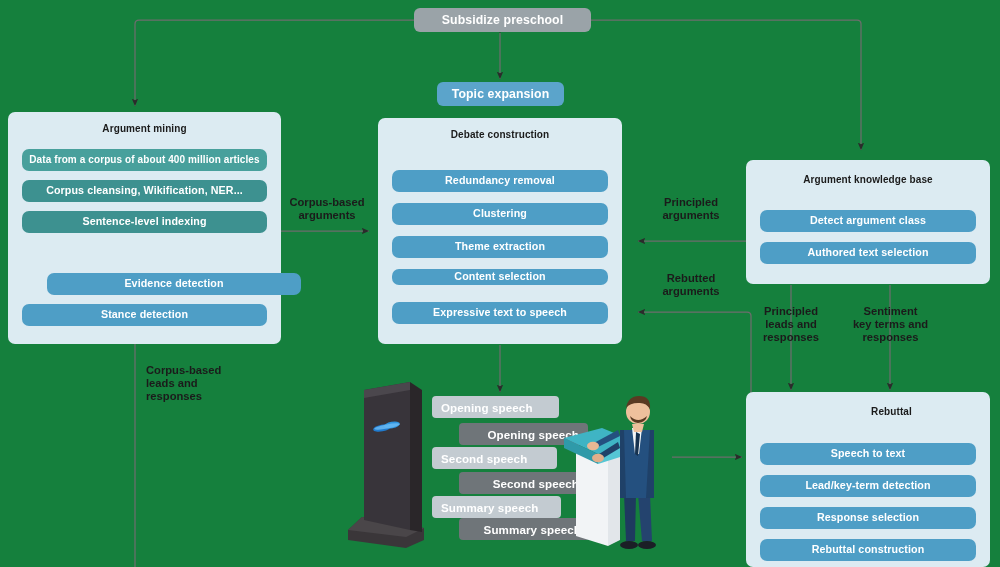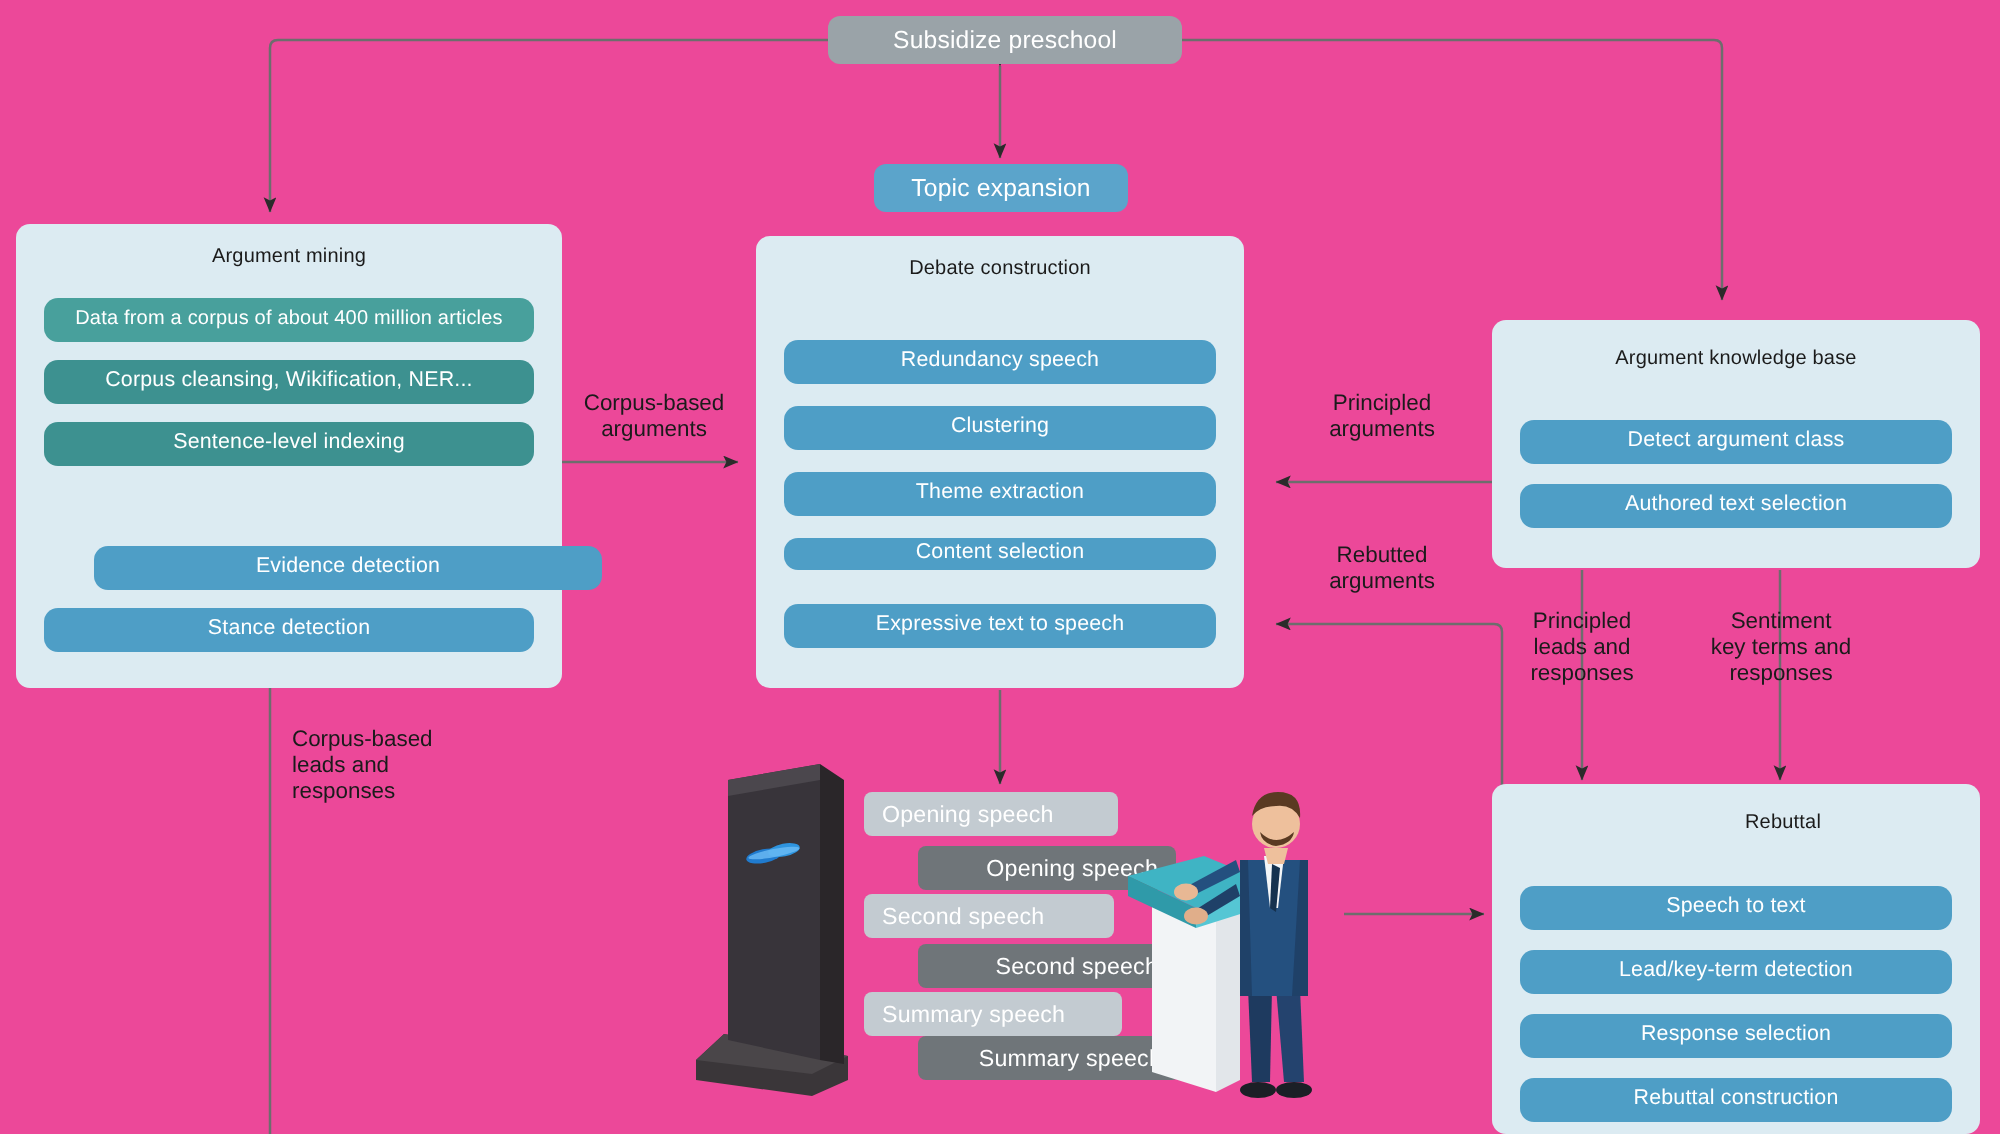--- a/index.html
+++ b/index.html
@@ -1,18 +1,18 @@
 <!DOCTYPE html>
 <html><head>
 <meta charset="utf-8">
 <style>
   html,body{margin:0;padding:0;background:#ffffff;}
   body{width:1000px;height:567px;overflow:hidden;
        font-family:"Liberation Sans","DejaVu Sans",sans-serif;}
-  #stage{position:relative;width:1000px;height:567px;background:#ec4899;}
+  #stage{position:relative;width:1000px;height:567px;background:#15803d;font-weight:bold;}
 
   
   .panel{position:absolute;background:#dcebf2;border-radius:7px;}
   .panel-title{position:absolute;left:0;right:0;text-align:center;
                font-size:10px;color:#1b1b1b;letter-spacing:.1px;}
   .bar{position:absolute;border-radius:7px;color:#fff;font-size:10.7px;
        display:flex;align-items:center;justify-content:center;
        text-align:center;letter-spacing:.1px;line-height:1.05;}
   .bar.blue{background:#4e9ec6;}
   .bar.teal{background:#3d9190;}
@@ -91,21 +91,21 @@
     <div class="bar teal-l" style="left:14px;top:37px;width:245px;height:22px;font-size:10px;">Data from a corpus of about 400 million articles</div>
     <div class="bar teal" style="left:14px;top:68px;width:245px;height:22px;">Corpus cleansing, Wikification, NER...</div>
     <div class="bar teal" style="left:14px;top:99px;width:245px;height:22px;">Sentence-level indexing</div>
     <div class="bar blue" style="left:4px;top:161px;width:254px;height:22px;margin-left:35px;">Evidence detection</div>
     <div class="bar blue" style="left:14px;top:192px;width:245px;height:22px;">Stance detection</div>
   </div>
 
   <div class="panel" style="left:378px;top:118px;width:244px;height:226px;">
     <div class="panel-title" style="top:11px;">Debate construction</div>
 
-    <div class="bar blue" style="left:14px;top:52px;width:216px;height:22px;">Redundancy speech</div>
+    <div class="bar blue" style="left:14px;top:52px;width:216px;height:22px;">Redundancy removal</div>
     <div class="bar blue" style="left:14px;top:85px;width:216px;height:22px;">Clustering</div>
     <div class="bar blue" style="left:14px;top:118px;width:216px;height:22px;">Theme extraction</div>
     <div class="bar blue" style="left:14px;top:151px;width:216px;height:16px;">Content selection</div>
     <div class="bar blue" style="left:14px;top:184px;width:216px;height:22px;">Expressive text to speech</div>
   </div>
 
   <div class="panel" style="left:746px;top:160px;width:244px;height:124px;">
     <div class="panel-title" style="top:14px;">Argument knowledge base</div>
 
     <div class="bar blue" style="left:14px;top:50px;width:216px;height:22px;">Detect argument class</div>

